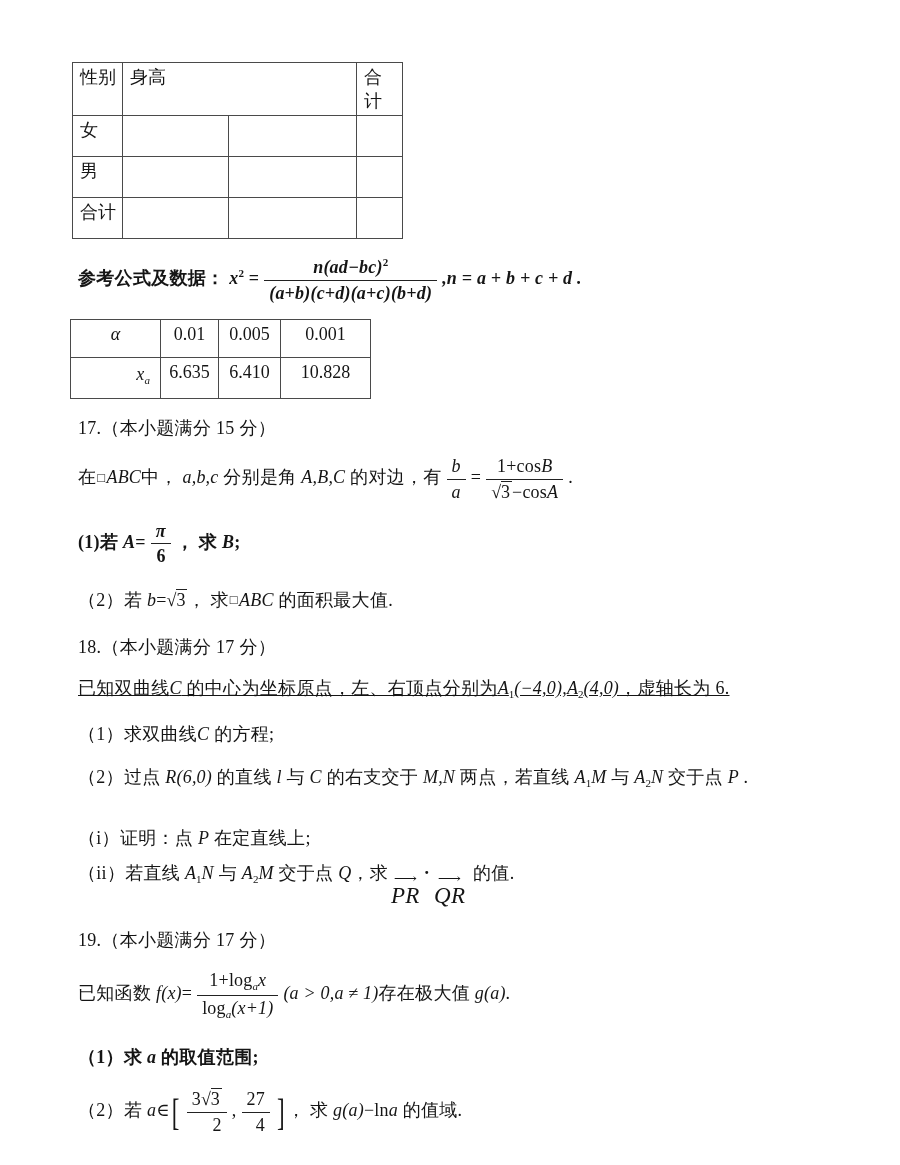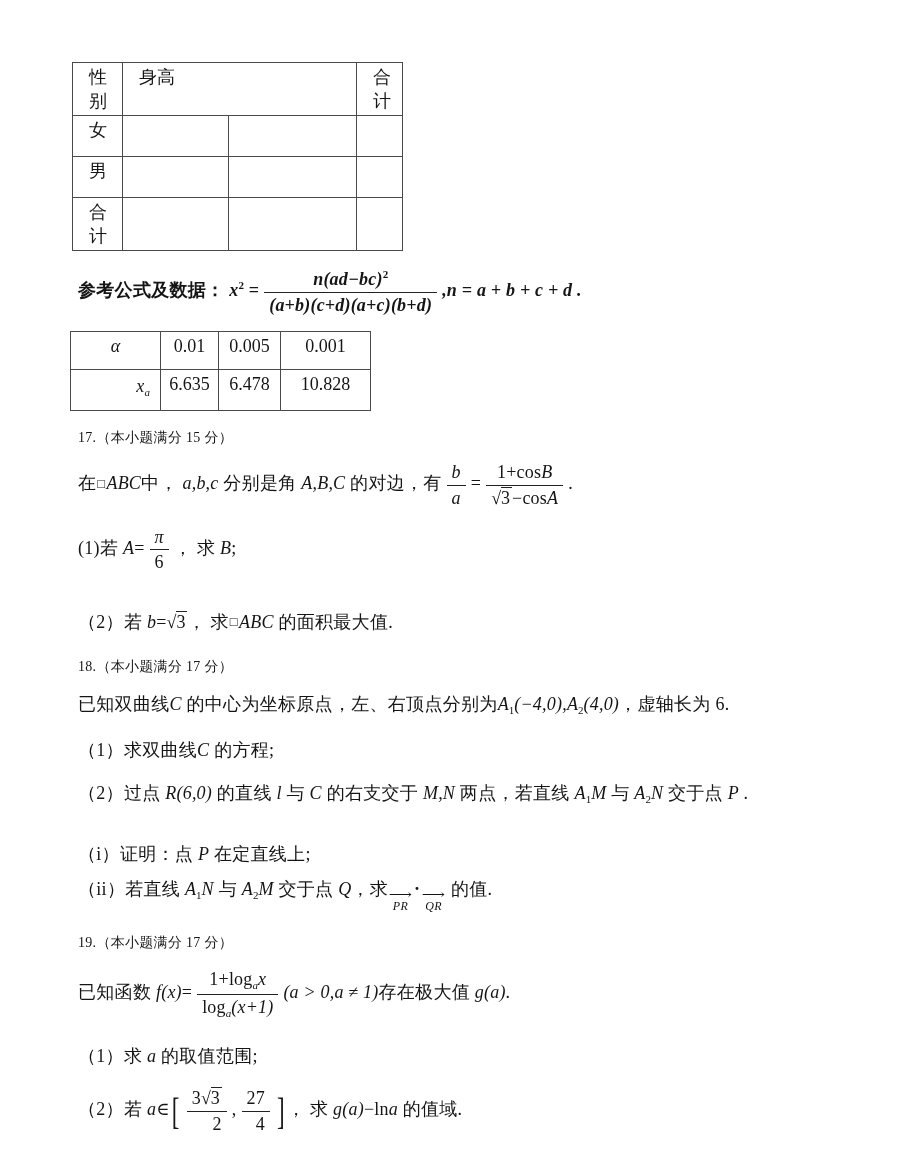--- a/index.html
+++ b/index.html
@@ -4,63 +4,63 @@
 <style>
   html,body{margin:0;padding:0;}
   body{
     width:900px;height:1165px;background:#ffffff;overflow:hidden;
     font-family:"Liberation Serif","DejaVu Serif",serif;color:#151515;
   }
   .page{box-sizing:border-box;padding:62px 50px 0 78px;}
   table{border-collapse:collapse;}
   
   .t1{margin-left:-6px;font-size:18px;}
-  .t1 td{border:1.4px solid #4a4a4a;padding:2px 4px 2px 16px;vertical-align:top;}
+  .t1 td{border:1.4px solid #4a4a4a;padding:2px 4px 2px 7px;vertical-align:top;}
   .t1 td{height:36px;}
   
   .t2{margin-left:-8px;margin-top:14px;font-size:18px;}
   .t2 td{border:1.4px solid #4a4a4a;text-align:center;vertical-align:top;padding:4px 4px 12px;}
   .t2 .lab{text-align:center;}
   .t2 .xlab{text-align:right;padding-right:10px;vertical-align:top;padding-top:6px;font-family:Liberation Serif, serif;}
   
   .line{font-size:18px;line-height:1.5;letter-spacing:.3px;}
-  .heading{font-size:14px;}
+  .heading{font-size:18px;}
   .mi{font-style:italic;letter-spacing:.2px;}
   .mn{font-style:normal;letter-spacing:.2px;}
   .sup{font-size:11px;vertical-align:7px;letter-spacing:0;}
   .sub{font-size:11px;vertical-align:-4px;letter-spacing:0;font-style:italic;}
   .subn{font-size:11px;vertical-align:-4px;letter-spacing:0;font-style:normal;}
   .frac{display:inline-block;vertical-align:middle;text-align:center;margin:4px 5px;line-height:1.15;}
   .frac .num{display:block;padding:0 5px 2px;border-bottom:1.4px solid #222;}
   .frac .den{display:block;padding:2px 5px 0;text-align:right;}
   .sqrt{white-space:nowrap;}
   .rad{letter-spacing:0;}
   .arg{border-top:1.4px solid #222;padding:0 2px 0 0;letter-spacing:0;}
   .boxg{font-size:13px;vertical-align:2px;margin:0 1px;}
   .vec{display:inline-flex;flex-direction:column;align-items:center;vertical-align:-4px;line-height:1;margin:0 3px;}
   .vec .arr{font-size:13px;height:9px;line-height:8px;transform:scaleX(1.25);}
-  .vec .vb{font-style:italic;font-size:12px;}
+  .vec .vb{font-style:italic;font-size:23px;}
   .bigb{display:inline-block;transform:scaleY(1.65);font-size:23px;vertical-align:middle;line-height:1;margin:0 2px;font-weight:400;}
   .cdot{margin:0 1px;font-weight:bold;}
   
   .ref{margin-top:13px;font-weight:bold;}
   .mt-t2{margin-top:12px;}
   .h17{margin-top:16px;}
   .i17{margin-top:10px;}
-  .p17a{margin-top:10px;}
-  .p17b{margin-top:32px;}
+  .p17a{margin-top:10px;font-weight:bold;}
+  .p17b{margin-top:16px;}
   .h18{margin-top:20px;}
-  .i18{margin-top:14px;}
+  .i18{margin-top:14px;text-decoration:underline;}
   .p18a{margin-top:18px;}
   .p18b{margin-top:16px;}
   .p18i{margin-top:34px;}
   .p18ii{margin-top:8px;}
   .h19{margin-top:20px;}
   .i19{margin-top:12px;}
-  .p19a{margin-top:20px;}
+  .p19a{margin-top:20px;font-weight:bold;}
   .p19b{margin-top:14px;}
 </style>
 </head>
 <body>
 
 <div class="page">
 
   <table class="t1">
     <colgroup>
         <col style="width:50px">
@@ -110,21 +110,21 @@
     <tbody>
         <tr>
       <td class="lab mi">α</td>
       <td>0.01</td>
       <td>0.005</td>
       <td>0.001</td>
     </tr>
     <tr>
       <td class="xlab"><span class="mi">x</span><span class="sub">a</span></td>
       <td>6.635</td>
-      <td>6.478</td>
+      <td>6.410</td>
       <td>10.828</td>
     </tr>
   </tbody>
     </table>
 
   <div class="line heading h17">17.（本小题满分 15 分）</div>
 
   <div class="line i17">
     <span>在</span><span class="boxg">□</span><span class="mi">ABC</span><span>中， </span><span class="mi">a,b,c</span><span> 分别是角 </span><span class="mi">A,B,C</span><span> 的对边，有</span><span class="frac"><span class="num mi">b</span><span class="den mi">a</span></span><span class="mn">=</span><span class="frac"><span class="num"><span class="mn">1+cos</span><span class="mi">B</span></span><span class="den"><span class="sqrt"><span class="rad">√</span><span class="arg mn">3</span></span><span class="mn">−cos</span><span class="mi">A</span></span></span><span class="mn">.</span>
   </div>

